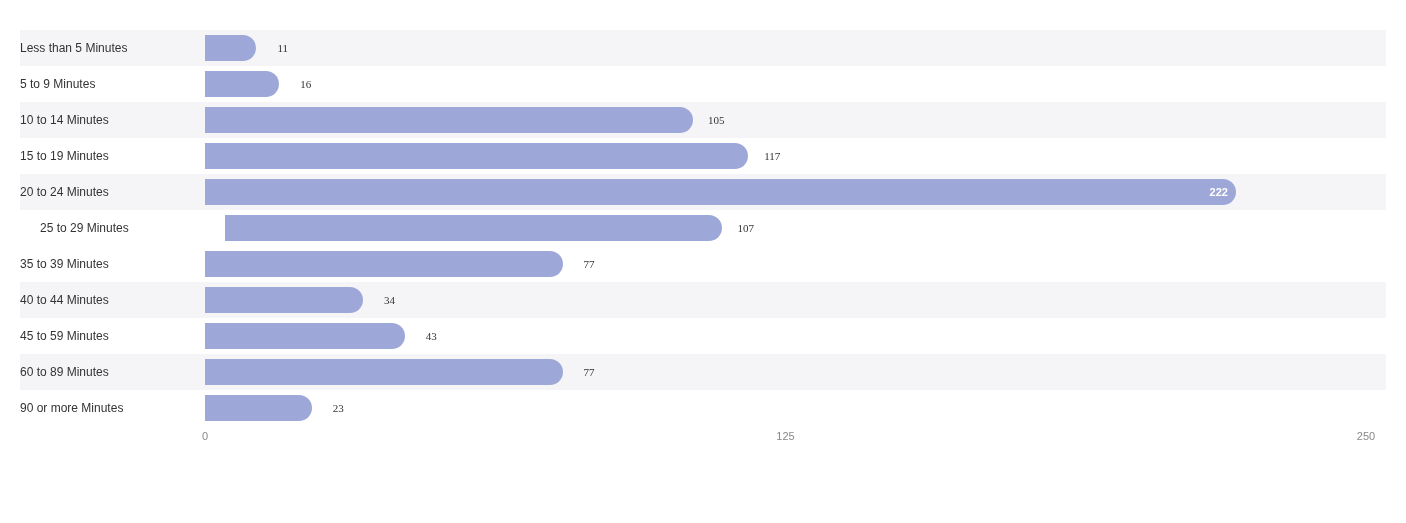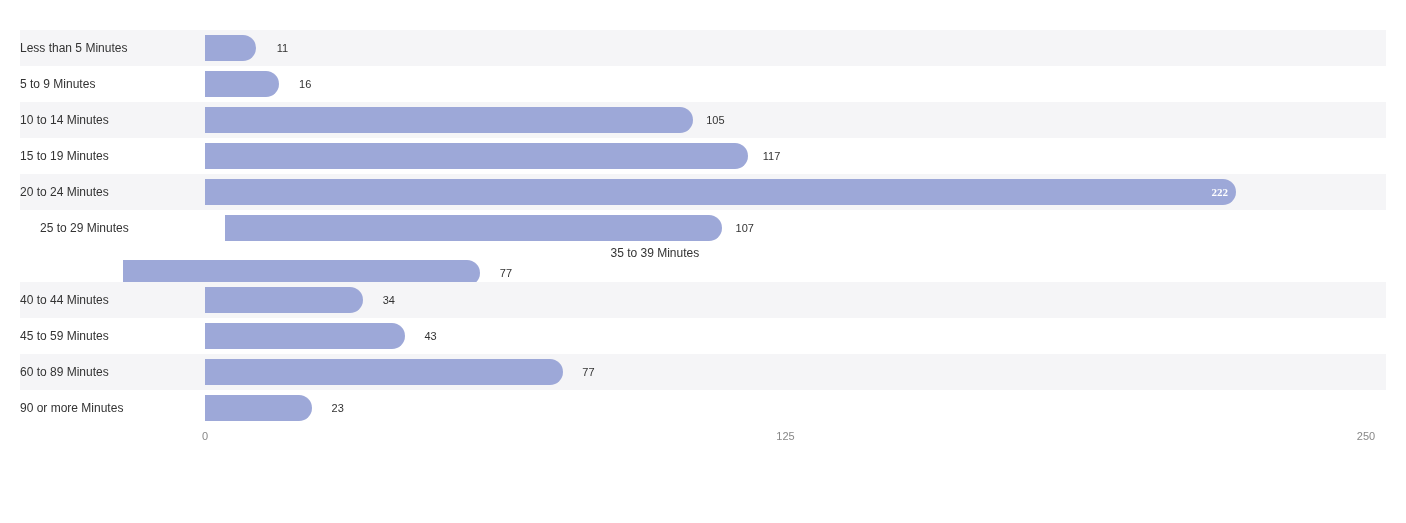--- a/index.html
+++ b/index.html
@@ -70,20 +70,21 @@
       position: relative;
       display: flex;
       align-items: center;
     }
     .bar-value {
       position: absolute;
       right: -32px;
       font-size: 11px;
       color: #333;
       white-space: nowrap;
+      font-family: Liberation Serif, serif;
     }
     .bar-value-inside {
       position: absolute;
       right: 8px;
       font-size: 11px;
       color: #fff;
       white-space: nowrap;
       font-weight: bold;
     }
     .x-axis {
@@ -140,35 +141,35 @@
       <div class="bar-row" style="background: rgb(255, 255, 255);">
         <div class="bar-label">15 to 19 Minutes</div>
         <div class="bar-area" style="width: 1161px;">
           <div class="bar" style="width: 543.348px;">
             <span class="bar-value">117</span>
           </div>
         </div>
       </div>
       <div class="bar-row" style="background: rgb(245, 245, 247);">
         <div class="bar-label">20 to 24 Minutes</div>
-        <div class="bar-area" style="width: 1161px; font-family: Liberation Serif, serif;">
+        <div class="bar-area" style="width: 1161px;">
           <div class="bar" style="width: 1030.97px;">
             <span class="bar-value-inside">222</span>
           </div>
         </div>
       </div>
       <div class="bar-row" style="background: rgb(255, 255, 255); margin-left: 20px;">
         <div class="bar-label">25 to 29 Minutes</div>
         <div class="bar-area" style="width: 1161px;">
           <div class="bar" style="width: 496.908px;">
             <span class="bar-value">107</span>
           </div>
         </div>
       </div>
-      <div class="bar-row" style="background: rgb(255, 255, 255); flex-direction: column;">
+      <div class="bar-row" style="background: rgb(255, 255, 255);">
         <div class="bar-label">35 to 39 Minutes</div>
         <div class="bar-area" style="width: 1161px;">
           <div class="bar" style="width: 357.588px;">
             <span class="bar-value">77</span>
           </div>
         </div>
       </div>
       <div class="bar-row" style="background: rgb(245, 245, 247);">
         <div class="bar-label">40 to 44 Minutes</div>
         <div class="bar-area" style="width: 1161px;">

